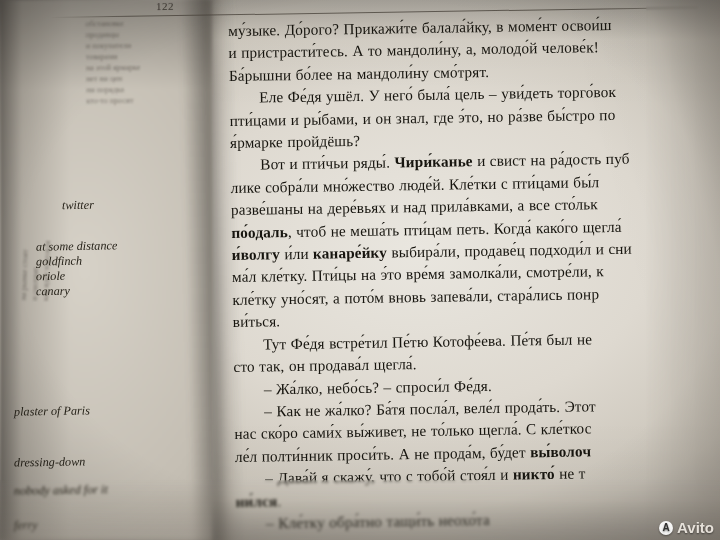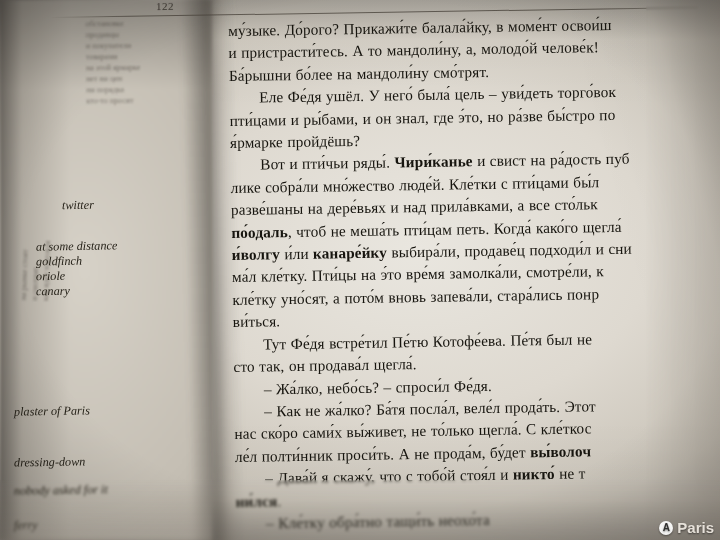--- a/index.html
+++ b/index.html
@@ -213,15 +213,15 @@
       <div class="gloss" style="left: 14px; top: 483px;">nobody asked for it</div>
       <div class="gloss" style="left: 14px; top: 518px;">ferry</div>
     </div>
 
   <div class="vignette"></div>
   <div class="blur-right"></div>
   <div class="blur-bottom"></div>
 
   <div class="wm">
     <span class="dot">A</span>
-    <span>Paris</span>
+    <span>Avito</span>
   </div>
 </div>
 
 </body></html>

